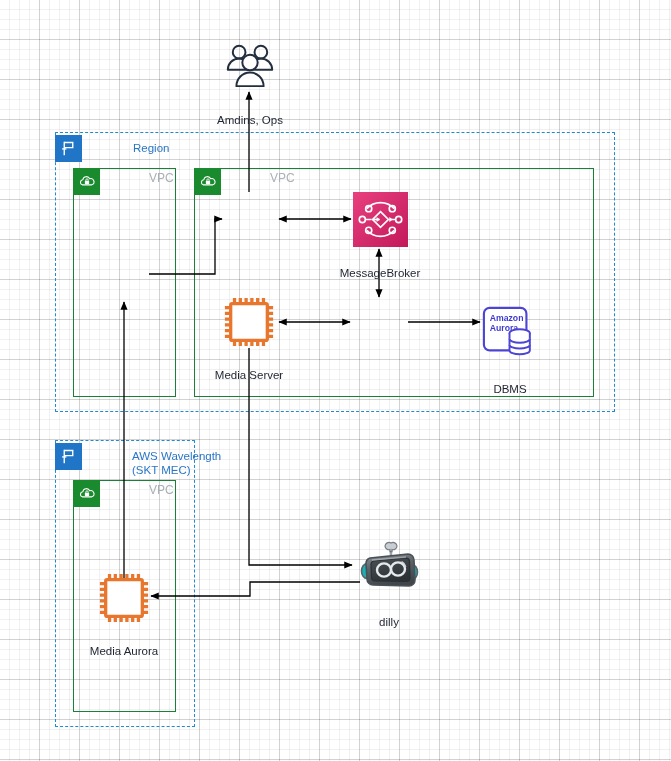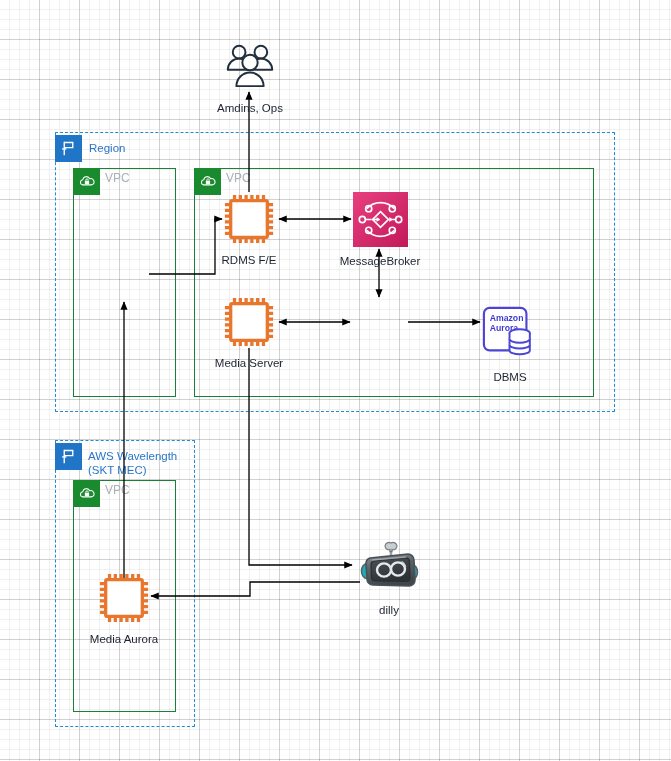--- a/index.html
+++ b/index.html
@@ -48,33 +48,34 @@
     box-sizing: border-box;
   }
   .badge.region-badge { background: #2075c7; }
   .badge.vpc-badge { background: #1a8a2e; }
 
   .group-label {
     position: absolute;
     font-size: 11.5px;
     line-height: 13.5px;
     white-space: pre-line;
+    margin-left: 44px;
   }
   .group-label.blue { color: #2a76c6; }
   .group-label.gray { color: #aab0b6; font-size: 12px; }
 
   
   .node {
     position: absolute;
     display: flex;
     flex-direction: column;
     align-items: center;
   }
   .node-caption {
-    margin-top: 8px;
+    margin-top: 20px;
     font-size: 11.5px;
     color: #1d2330;
     white-space: nowrap;
     text-align: center;
     line-height: 13px;
   }
 
   
   #edges, #edges-top {
     position: absolute;
@@ -179,32 +180,20 @@
       </g>
       <g fill="#ffffff" stroke="#232f3e" stroke-width="2.2" stroke-linejoin="round">
         <circle cx="32" cy="22" r="8.5"></circle>
         <path d="M17 48 a15 15 0 0 1 30 0 z"></path>
       </g>
     </svg>
     <div class="node-caption">Amdins, Ops</div>
   </div>
 
 
-  <div class="node" style="left:222px; top:192px; width:54px;">
-    <svg width="54" height="54" viewBox="0 0 56 56">
-      <g stroke="#e8762d" stroke-width="3.4" stroke-linecap="butt">
-        <path d="M13 3 v6 M19 3 v6 M25 3 v6 M31 3 v6 M37 3 v6 M43 3 v6"></path>
-        <path d="M13 47 v6 M19 47 v6 M25 47 v6 M31 47 v6 M37 47 v6 M43 47 v6"></path>
-        <path d="M3 13 h6 M3 19 h6 M3 25 h6 M3 31 h6 M3 37 h6 M3 43 h6"></path>
-        <path d="M47 13 h6 M47 19 h6 M47 25 h6 M47 31 h6 M47 37 h6 M47 43 h6"></path>
-      </g>
-      <rect x="9" y="9" width="38" height="38" rx="1.5" fill="#ffffff" stroke="#e8762d" stroke-width="3.4"></rect>
-    </svg>
-    <div class="node-caption">RDMS F/E</div>
-  </div>
 
   <div class="node" style="left:352px; top:192px; width:56px;">
     <svg width="55" height="55" viewBox="0 0 56 56">
       <defs>
         <linearGradient id="mqgrad" x1="0" y1="0" x2="1" y2="1">
           <stop offset="0%" stop-color="#e8407f"></stop>
           <stop offset="100%" stop-color="#c2185b"></stop>
         </linearGradient>
       </defs>
       <rect x="0" y="0" width="56" height="56" fill="url(#mqgrad)"></rect>

